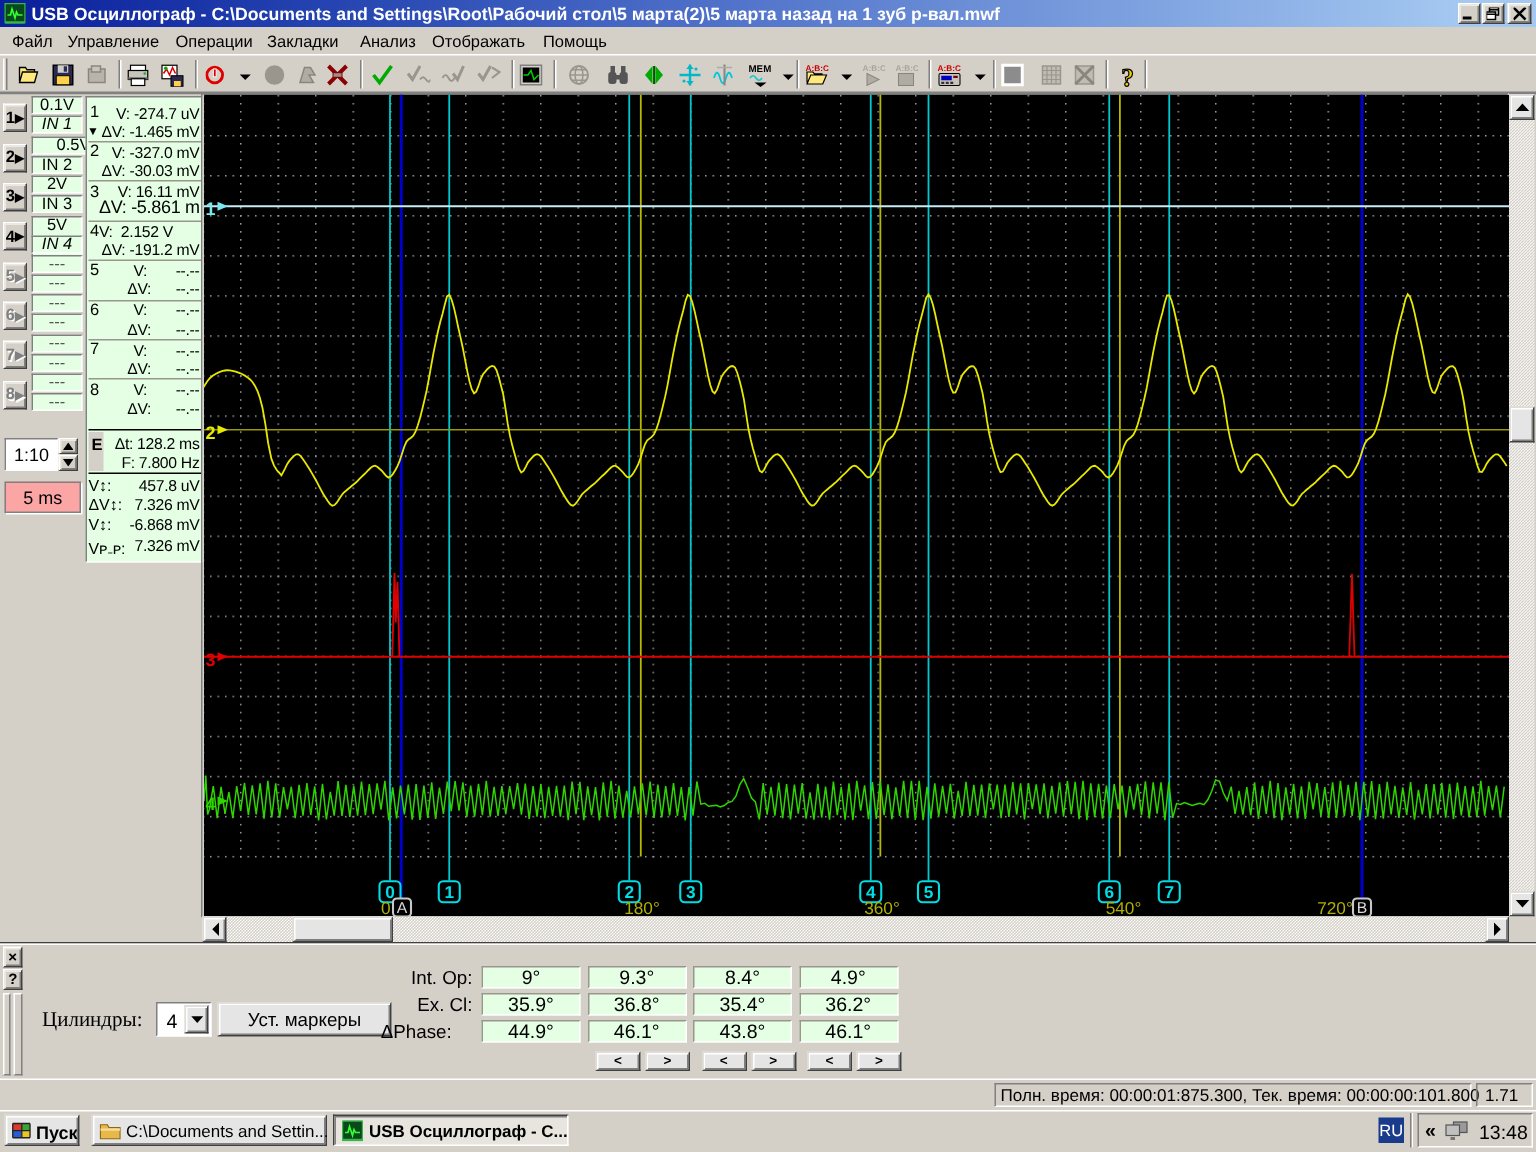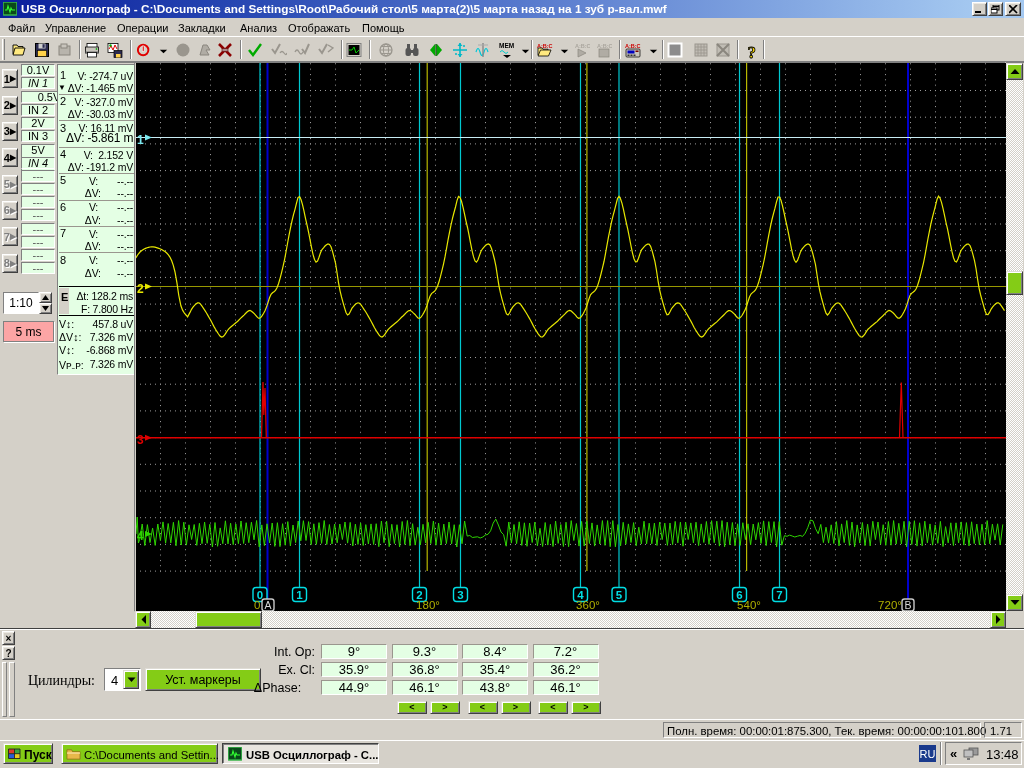--- a/index.html
+++ b/index.html
@@ -1,18 +1,18 @@
 <!DOCTYPE html>
 <html><head><meta charset="utf-8"><style>
 *{margin:0;padding:0;box-sizing:border-box}
 html,body{width:1024px;height:768px;overflow:hidden}
 body{font-family:"Liberation Sans",sans-serif;background:#d4d0c8;position:relative}
 .ab{position:absolute}
 .raised{border:1px solid;border-color:#ffffff #404040 #404040 #ffffff;box-shadow:inset 1px 1px 0 #ece9e2,inset -1px -1px 0 #808080;background:#d4d0c8}
-.raised2{border:1px solid;border-color:#dfdcd5 #404040 #404040 #dfdcd5;box-shadow:inset 1px 1px 0 #fff,inset -1px -1px 0 #808080;background:#84cc16}
+.raised2{border:1px solid;border-color:#dfdcd5 #404040 #404040 #dfdcd5;box-shadow:inset 1px 1px 0 #fff,inset -1px -1px 0 #808080;background:#e5e5e5}
 .sunkenlt{border:1px solid;border-color:#808080 #ffffff #ffffff #808080}
 .gbox{background:#e4ffe4;border:1px solid;border-color:#808080 #ffffff #ffffff #808080;color:#000;text-align:center}
 .dither{background-image:linear-gradient(45deg,#fff 25%,transparent 25%,transparent 75%,#fff 75%),linear-gradient(45deg,#fff 25%,#d4d0c8 25%,#d4d0c8 75%,#fff 75%);background-size:2px 2px;background-position:0 0,1px 1px;}
 .tb{display:flex;align-items:center;justify-content:center}
 </style></head><body>
 <div class="ab" style="left:0;top:0;width:1024px;height:18px;background:linear-gradient(90deg,#0a1f9c 0%,#2a4ab4 25%,#5577cc 50%,#7fa3e0 75%,#a4c8f0 95%)"></div>
 <svg class="ab" style="left:3px;top:2px" width="14" height="14" viewBox="0 0 14 14">
 <rect x="0" y="0" width="14" height="13" rx="1" fill="#0a4a1a" stroke="#39b54a" stroke-width="1.6"></rect>
 <polyline points="2,8 4,8 5,4 7,10 8,6 9,8 12,8" fill="none" stroke="#3f3" stroke-width="1.1"></polyline>
   </svg>
@@ -244,21 +244,21 @@
 <div class="ab" style="left:59px;top:94.1px;width:75px;height:1px;background:#9a968e"></div>
 <div class="ab" style="left:60px;top:95.3px;font-size:11px;color:#000">2</div>
 <div class="ab" style="left:66px;top:95.8px;width:67px;font-size:10.5px;letter-spacing:-0.2px;color:#000;white-space:pre;text-align:right;overflow:hidden">V: -327.0 mV</div>
 <div class="ab" style="left:66px;top:108.3px;width:67px;font-size:10.5px;letter-spacing:-0.2px;color:#000;white-space:pre;text-align:right;overflow:hidden">ΔV: -30.03 mV</div>
 <div class="ab" style="left:59px;top:120.4px;width:75px;height:1px;background:#9a968e"></div>
 <div class="ab" style="left:60px;top:121.7px;font-size:11px;color:#000">3</div>
 <div class="ab" style="left:66px;top:122.2px;width:67px;font-size:10.5px;letter-spacing:-0.2px;color:#000;white-space:pre;text-align:right;overflow:hidden">V: 16.11 mV</div>
 <div class="ab" style="left:66px;top:131px;width:67px;font-size:12px;letter-spacing:-0.2px;color:#000;white-space:pre;text-align:right;overflow:hidden">ΔV: -5.861 mV</div>
 <div class="ab" style="left:59px;top:146.8px;width:75px;height:1px;background:#9a968e"></div>
 <div class="ab" style="left:60px;top:148.1px;font-size:11px;color:#000">4</div>
-<div class="ab" style="left:66px;top:148.6px;width:67px;font-size:10.5px;letter-spacing:-0.2px;color:#000;white-space:pre;text-align:right;overflow:hidden">V:  2.152 V</div>
+<div class="ab" style="left:66px;top:148.6px;width:67px;font-size:10.5px;letter-spacing:-0.2px;color:#000;white-space:pre;text-align:left;overflow:hidden">V:  2.152 V</div>
 <div class="ab" style="left:66px;top:161.1px;width:67px;font-size:10.5px;letter-spacing:-0.2px;color:#000;white-space:pre;text-align:right;overflow:hidden">ΔV: -191.2 mV</div>
 <div class="ab" style="left:59px;top:173.2px;width:75px;height:1px;background:#9a968e"></div>
 <div class="ab" style="left:60px;top:174.4px;font-size:11px;color:#000">5</div>
 <div class="ab" style="left:66px;top:174.9px;width:67px;font-size:10.5px;letter-spacing:-0.2px;color:#000;white-space:pre;text-align:right;overflow:hidden">V:       --.--</div>
 <div class="ab" style="left:66px;top:187.4px;width:67px;font-size:10.5px;letter-spacing:-0.2px;color:#000;white-space:pre;text-align:right;overflow:hidden">ΔV:      --.--</div>
 <div class="ab" style="left:59px;top:199.5px;width:75px;height:1px;background:#9a968e"></div>
 <div class="ab" style="left:60px;top:200.8px;font-size:11px;color:#000">6</div>
 <div class="ab" style="left:66px;top:201.2px;width:67px;font-size:10.5px;letter-spacing:-0.2px;color:#000;white-space:pre;text-align:right;overflow:hidden">V:       --.--</div>
 <div class="ab" style="left:66px;top:213.8px;width:67px;font-size:10.5px;letter-spacing:-0.2px;color:#000;white-space:pre;text-align:right;overflow:hidden">ΔV:      --.--</div>
 <div class="ab" style="left:59px;top:225.8px;width:75px;height:1px;background:#9a968e"></div>
@@ -390,21 +390,21 @@
       <path d="M0.5,2.5 L8.5,2.5 L4.5,7 Z" fill="#000"></path>
     </svg>
   </div>
 <div class="ab raised2 tb" style="left:145px;top:668px;width:116px;height:23px;font-size:12.5px;color:#000">Уст. маркеры</div>
 <div class="ab" style="left:240px;top:645px;width:75px;font-size:12.5px;color:#000;text-align:right">Int. Op:</div>
 <div class="ab" style="left:240px;top:663px;width:75px;font-size:12.5px;color:#000;text-align:right">Ex. Cl:</div>
 <div class="ab" style="left:240px;top:681px;width:75px;font-size:12.5px;color:#000;text-align:center">ΔPhase:</div>
 <div class="ab tb" style="left:321px;top:643.5px;width:66px;height:15.2px;background:#e4ffe4;border:1px solid;border-color:#9a968e #fff #fff #9a968e;font-size:13px;color:#000">9°</div>
 <div class="ab tb" style="left:391.5px;top:643.5px;width:66px;height:15.2px;background:#e4ffe4;border:1px solid;border-color:#9a968e #fff #fff #9a968e;font-size:13px;color:#000">9.3°</div>
 <div class="ab tb" style="left:462px;top:643.5px;width:66px;height:15.2px;background:#e4ffe4;border:1px solid;border-color:#9a968e #fff #fff #9a968e;font-size:13px;color:#000">8.4°</div>
-<div class="ab tb" style="left:532.5px;top:643.5px;width:66px;height:15.2px;background:#e4ffe4;border:1px solid;border-color:#9a968e #fff #fff #9a968e;font-size:13px;color:#000">7.2°</div>
+<div class="ab tb" style="left:532.5px;top:643.5px;width:66px;height:15.2px;background:#e4ffe4;border:1px solid;border-color:#9a968e #fff #fff #9a968e;font-size:13px;color:#000">4.9°</div>
 <div class="ab tb" style="left:321px;top:661.5px;width:66px;height:15.2px;background:#e4ffe4;border:1px solid;border-color:#9a968e #fff #fff #9a968e;font-size:13px;color:#000">35.9°</div>
 <div class="ab tb" style="left:391.5px;top:661.5px;width:66px;height:15.2px;background:#e4ffe4;border:1px solid;border-color:#9a968e #fff #fff #9a968e;font-size:13px;color:#000">36.8°</div>
 <div class="ab tb" style="left:462px;top:661.5px;width:66px;height:15.2px;background:#e4ffe4;border:1px solid;border-color:#9a968e #fff #fff #9a968e;font-size:13px;color:#000">35.4°</div>
 <div class="ab tb" style="left:532.5px;top:661.5px;width:66px;height:15.2px;background:#e4ffe4;border:1px solid;border-color:#9a968e #fff #fff #9a968e;font-size:13px;color:#000">36.2°</div>
 <div class="ab tb" style="left:321px;top:679.5px;width:66px;height:15.2px;background:#e4ffe4;border:1px solid;border-color:#9a968e #fff #fff #9a968e;font-size:13px;color:#000">44.9°</div>
 <div class="ab tb" style="left:391.5px;top:679.5px;width:66px;height:15.2px;background:#e4ffe4;border:1px solid;border-color:#9a968e #fff #fff #9a968e;font-size:13px;color:#000">46.1°</div>
 <div class="ab tb" style="left:462px;top:679.5px;width:66px;height:15.2px;background:#e4ffe4;border:1px solid;border-color:#9a968e #fff #fff #9a968e;font-size:13px;color:#000">43.8°</div>
 <div class="ab tb" style="left:532.5px;top:679.5px;width:66px;height:15.2px;background:#e4ffe4;border:1px solid;border-color:#9a968e #fff #fff #9a968e;font-size:13px;color:#000">46.1°</div>
 <div class="ab raised2 tb" style="left:397.0px;top:701px;width:30px;height:12.5px;font-size:9px;font-weight:bold;color:#000">&lt;</div>
 <div class="ab raised2 tb" style="left:430.0px;top:701px;width:30px;height:12.5px;font-size:9px;font-weight:bold;color:#000">&gt;</div>

